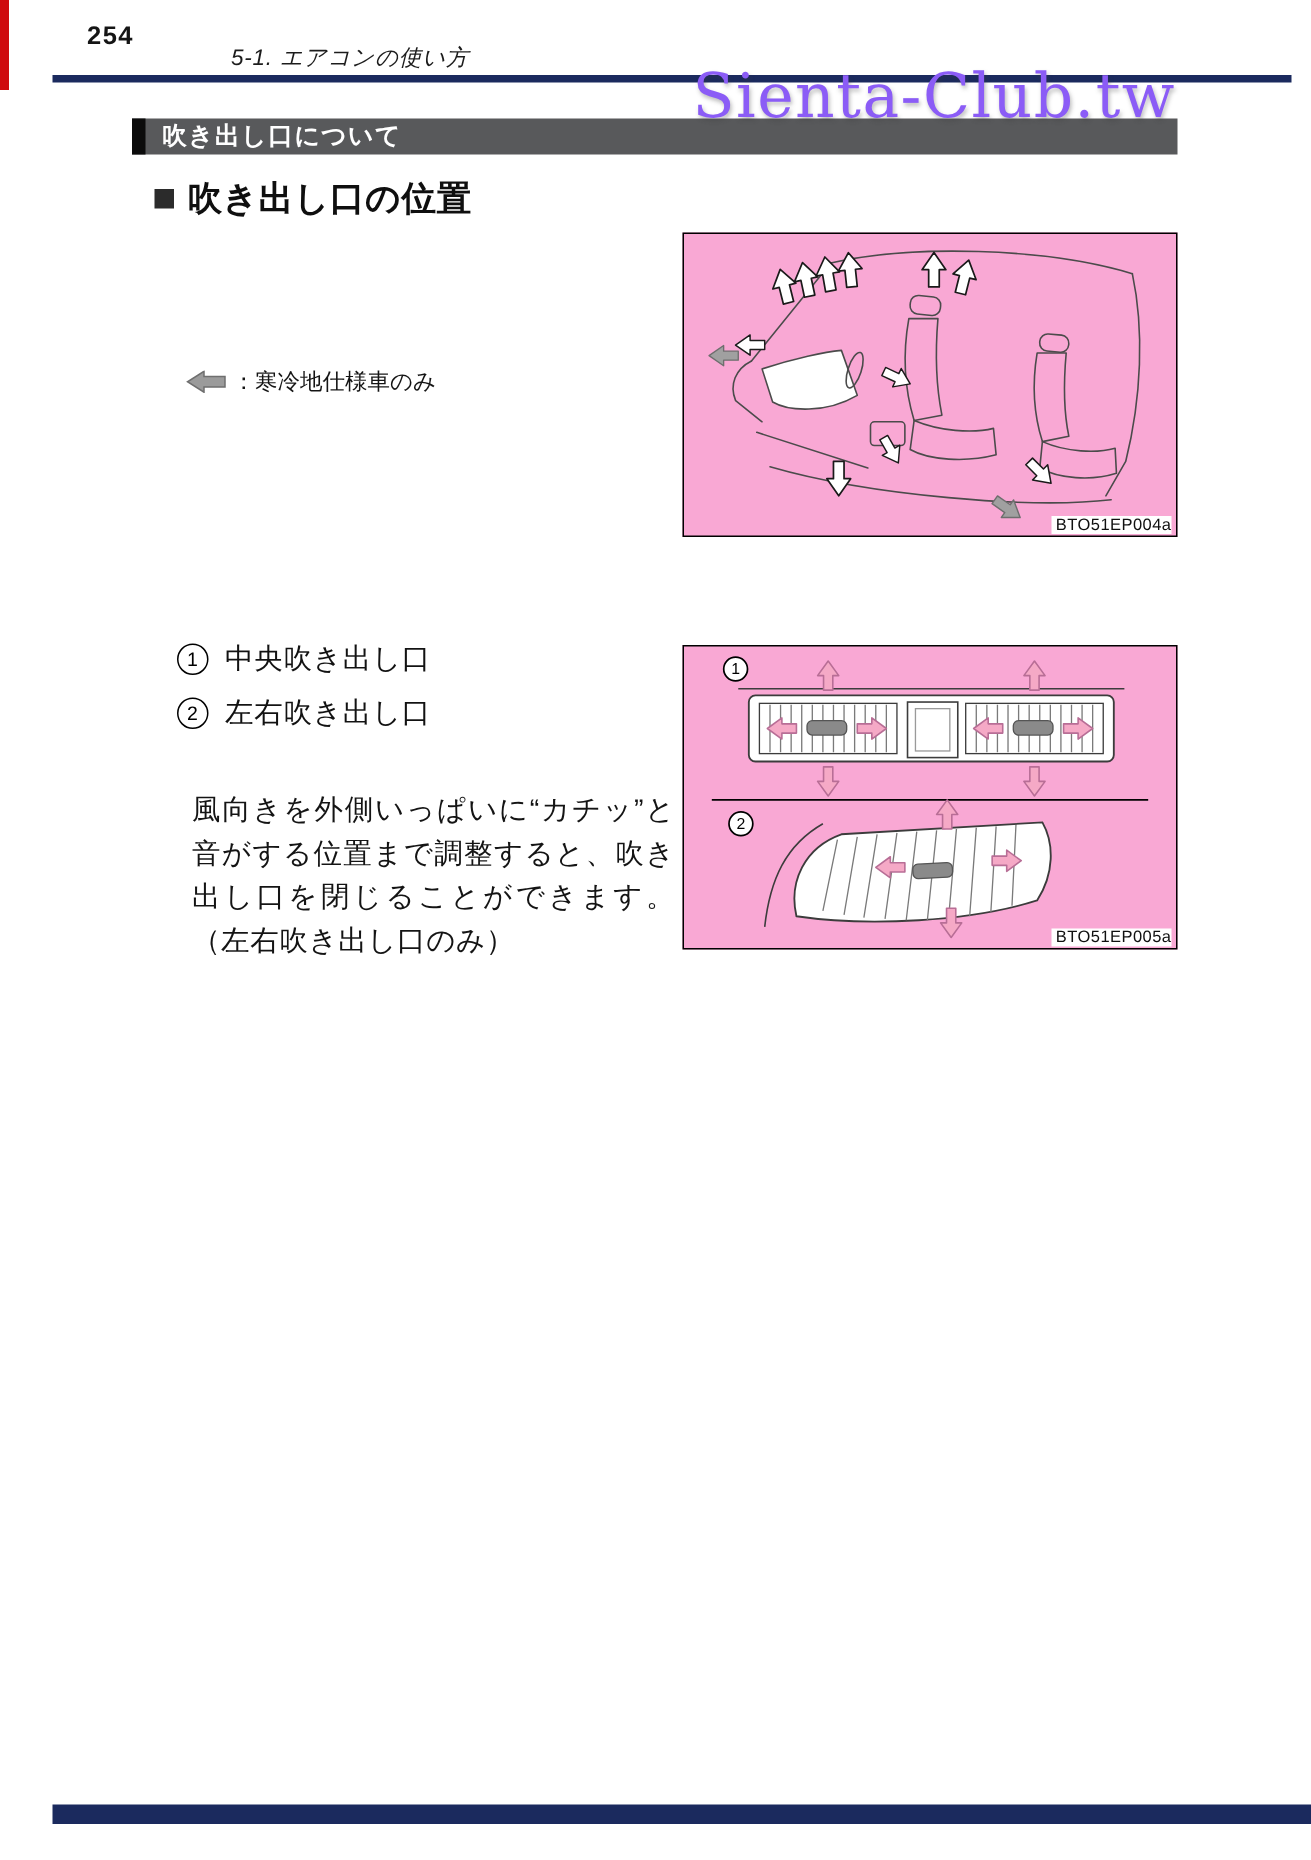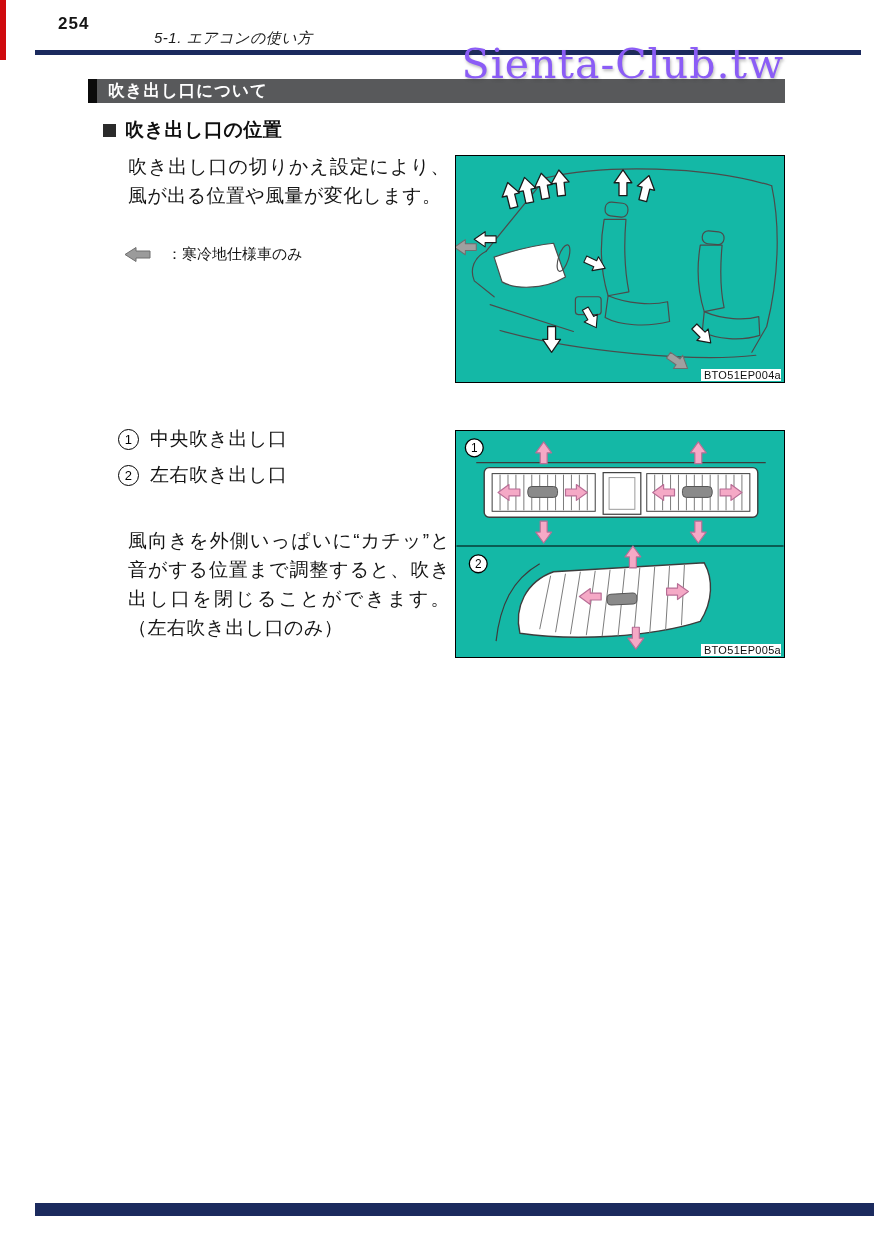--- a/index.html
+++ b/index.html
@@ -22,43 +22,43 @@
   }
 
   .section-bar {
     left:88px; top:79px; width:697px; height:24px;
     background:#58595b; border-left:9px solid #0b0b0b;
     display:flex; align-items:center; padding-left:11px;
     color:#ffffff; font-size:16.5px; font-weight:bold; letter-spacing:1px;
   }
 
   .subsec { left:103px; display:flex; align-items:center; gap:9px;
-    font-size:19px; font-weight:bold; color:#0f0f0f; letter-spacing:0.5px; }
+    font-size:23px; font-weight:bold; color:#0f0f0f; letter-spacing:0.5px; }
   .subsec .bullet { width:13px; height:13px; background:#2b2b2b; flex:0 0 auto; }
   .subsec-1 { top:117px; }
   .subsec-2 { top:394px; }
 
   .para { left:128px; width:322px; font-size:19px; line-height:29px;
     color:#141414; letter-spacing:0.4px; text-align:justify; }
   .para-1 { top:152px; }
   .para-2 { top:526px; }
 
-  .note-row { left:124px; top:245px; display:flex; align-items:center; gap:16px;
+  .note-row { left:124px; top:245px; display:flex; align-items:center; gap:4px;
     font-size:15px; color:#141414; }
   .note-row svg { display:block; }
 
   .item-row { left:118px; display:flex; align-items:center; gap:11px;
     font-size:19px; color:#121212; letter-spacing:0.5px; }
   .item-1 { top:426px; }
   .item-2 { top:462px; }
   .cnum { width:21px; height:21px; border:1.4px solid #000; border-radius:50%;
     display:flex; align-items:center; justify-content:center;
     font-size:13px; color:#000; flex:0 0 auto; background:#fff; }
 
-  .figure { width:330px; height:228px; border:1.5px solid #000; background:#14b8a6; }
+  .figure { width:330px; height:203px; border:1.5px solid #000; background:#f9a8d4; }
   .figure-1 { left:455px; top:155px; }
   .figure-2 { left:455px; top:430px; }
   .figure svg { display:block; width:100%; height:100%; }
   .fig-caption { position:absolute; right:3px; bottom:1px; font-size:11px; color:#101010; letter-spacing:0.3px; background:#fff; padding-left:3px; }
 
   .footer-bar { left:35px; top:1203px; right:0; height:13px; background:#1b2a5e; }
 </style>
 </head>
 <body>
 
@@ -74,21 +74,20 @@
 
   <div class="abs section-bar">
     <span>吹き出し口について</span>
   </div>
 
   <div class="abs subsec subsec-1">
     <span class="bullet"></span>
     <span>吹き出し口の位置</span>
   </div>
 
-  <div class="abs para para-1">吹き出し口の切りかえ設定により、風が出る位置や風量が変化します。</div>
 
   <div class="abs note-row">
     <svg width="27" height="15" viewBox="0 0 27 15">
       <path d="M26,4 L12,4 L12,0.5 L1,7.5 L12,14.5 L12,11 L26,11 Z" fill="#9b9b9b" stroke="#6f6f6f" stroke-width="1"></path>
     </svg>
     <span>：寒冷地仕様車のみ</span>
   </div>
 
   <div class="abs figure figure-1">
     <svg viewBox="0 0 330 228">

